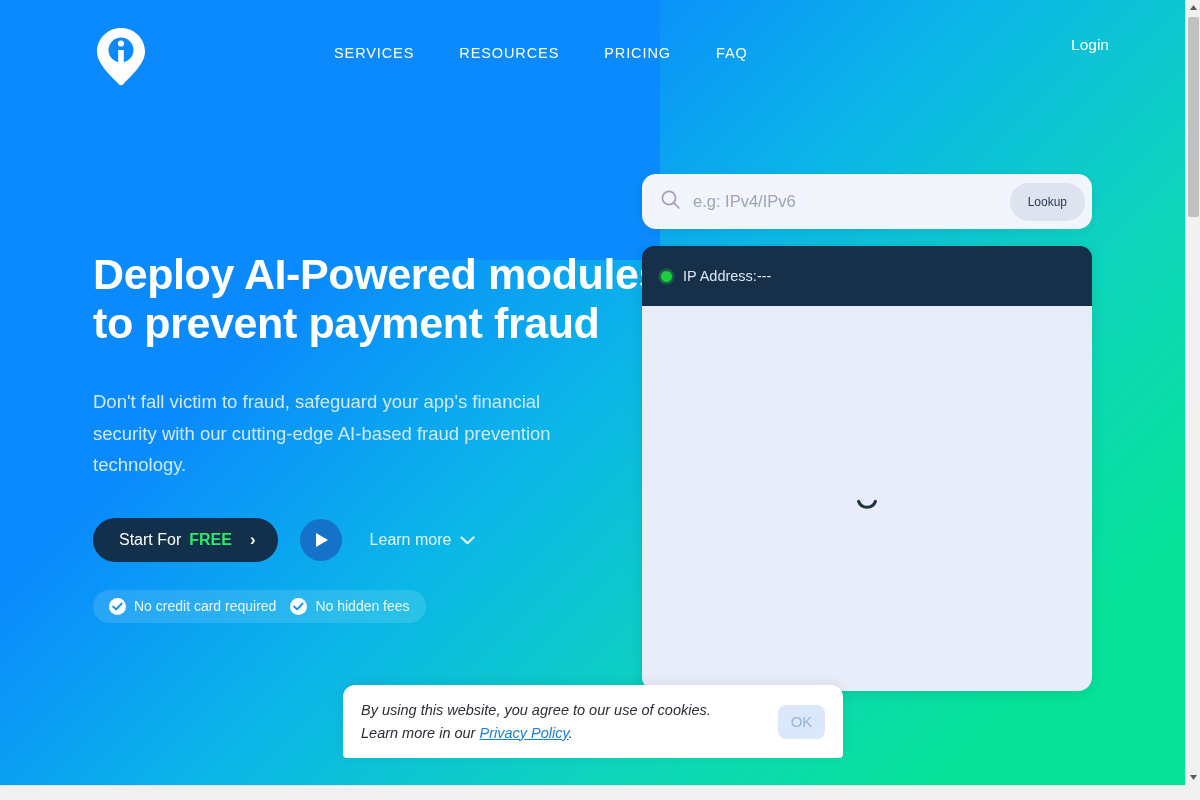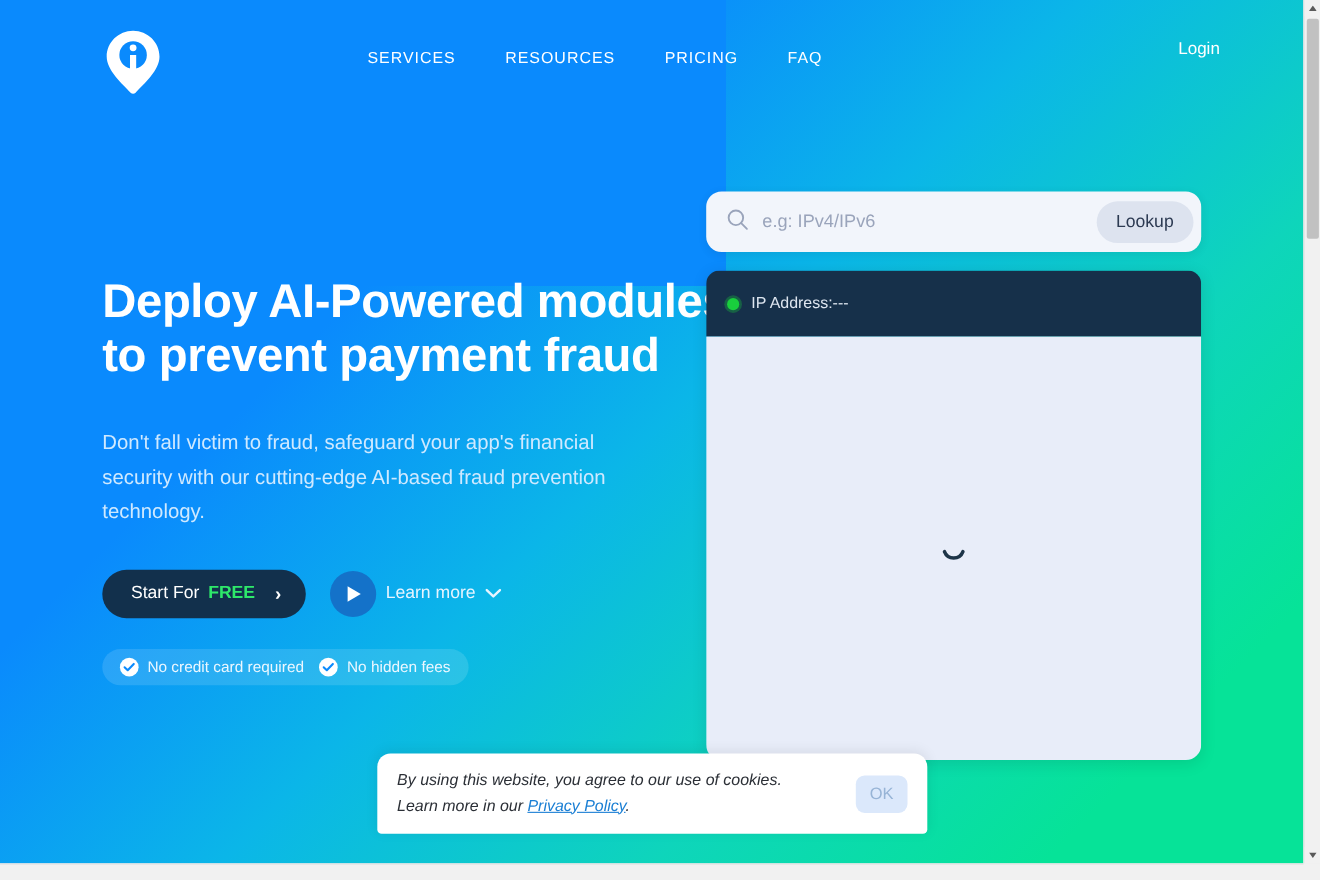--- a/index.html
+++ b/index.html
@@ -166,21 +166,21 @@
     cursor: pointer;
   }
   .play-tri {
     width: 0; height: 0;
     border-left: 12px solid #ffffff;
     border-top: 7.5px solid transparent;
     border-bottom: 7.5px solid transparent;
     margin-left: 3px;
   }
   .learn-more {
-    margin-left: 9px;
+    margin-left: 28px;
     color: #e6f4ff;
     font-size: 16px;
     display: flex;
     align-items: center;
     gap: 9px;
     cursor: pointer;
     white-space: nowrap;
   }
 
   .badges {
@@ -237,21 +237,21 @@
     min-width: 0;
   }
   .search-input::placeholder { color: #9aa4bb; }
   .lookup-btn {
     background: #dde3ef;
     color: #2c3a52;
     border: none;
     border-radius: 19px;
     height: 38px;
     padding: 0 18px;
-    font-size: 16px;
+    font-size: 12px;
     font-family: inherit;
     cursor: pointer;
     white-space: nowrap;
   }
 
   .result-panel {
     margin-top: 17px;
     border-radius: 12px 12px 14px 14px;
     overflow: hidden;
     box-shadow: 0 3px 14px rgba(0,0,0,0.10);

